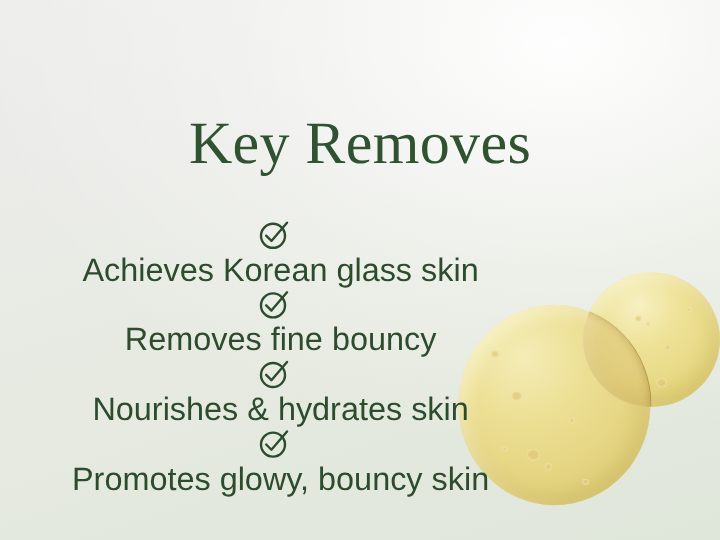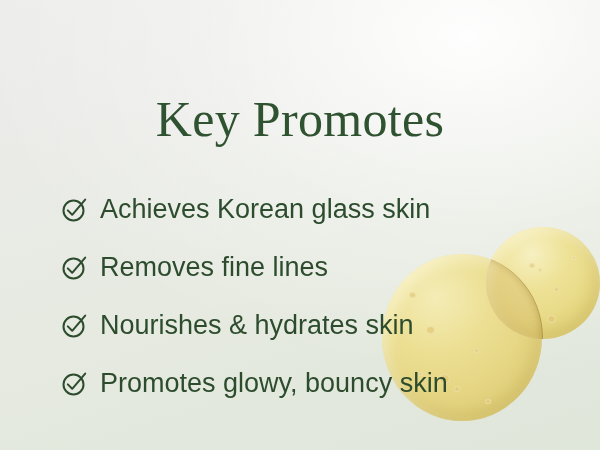--- a/index.html
+++ b/index.html
@@ -103,20 +103,21 @@
     left: 60px;
     top: 180px;
     margin: 0;
     padding: 0;
     list-style: none;
   }
   .benefit-row {
     display: flex;
     align-items: center;
     height: 58px;
+    flex-direction: column;
   }
   .check-icon {
     flex: 0 0 auto;
     width: 30px;
     height: 30px;
     margin-right: 10px;
     display: block;
   }
   .benefit-label {
     font-family: "Liberation Sans", sans-serif;
@@ -145,38 +146,38 @@
     <div class="droplet droplet-small">
       <span class="speck" style="left:43px; top:36px; width:6px; height:5px;"></span>
       <span class="speck" style="left:52px; top:41px; width:4px; height:4px;"></span>
       <span class="speck" style="left:68px; top:60px; width:5px; height:5px;"></span>
       <span class="speck" style="left:61px; top:88px; width:9px; height:8px;"></span>
       <span class="speck" style="left:86px; top:29px; width:4px; height:4px;"></span>
     </div>
     <div class="droplet-overlap"></div>
   </div>
 
-  <h1 class="title">Key Promotes</h1>
+  <h1 class="title">Key Removes</h1>
 
   <ul class="benefits">
 
     <li class="benefit-row">
       <svg class="check-icon" viewBox="0 0 30 30">
         <circle cx="13.5" cy="16.5" r="10" fill="none" stroke="#2d4c2e" stroke-width="2"></circle>
         <path d="M7.8 16.4 L12.2 20.8 L25.2 5.6" fill="none" stroke="#2d4c2e" stroke-width="2" stroke-linecap="round" stroke-linejoin="round"></path>
       </svg>
       <span class="benefit-label">Achieves Korean glass skin</span>
     </li>
 
     <li class="benefit-row">
       <svg class="check-icon" viewBox="0 0 30 30">
         <circle cx="13.5" cy="16.5" r="10" fill="none" stroke="#2d4c2e" stroke-width="2"></circle>
         <path d="M7.8 16.4 L12.2 20.8 L25.2 5.6" fill="none" stroke="#2d4c2e" stroke-width="2" stroke-linecap="round" stroke-linejoin="round"></path>
       </svg>
-      <span class="benefit-label">Removes fine lines</span>
+      <span class="benefit-label">Removes fine bouncy</span>
     </li>
 
     <li class="benefit-row">
       <svg class="check-icon" viewBox="0 0 30 30">
         <circle cx="13.5" cy="16.5" r="10" fill="none" stroke="#2d4c2e" stroke-width="2"></circle>
         <path d="M7.8 16.4 L12.2 20.8 L25.2 5.6" fill="none" stroke="#2d4c2e" stroke-width="2" stroke-linecap="round" stroke-linejoin="round"></path>
       </svg>
       <span class="benefit-label">Nourishes &amp; hydrates skin</span>
     </li>
 

